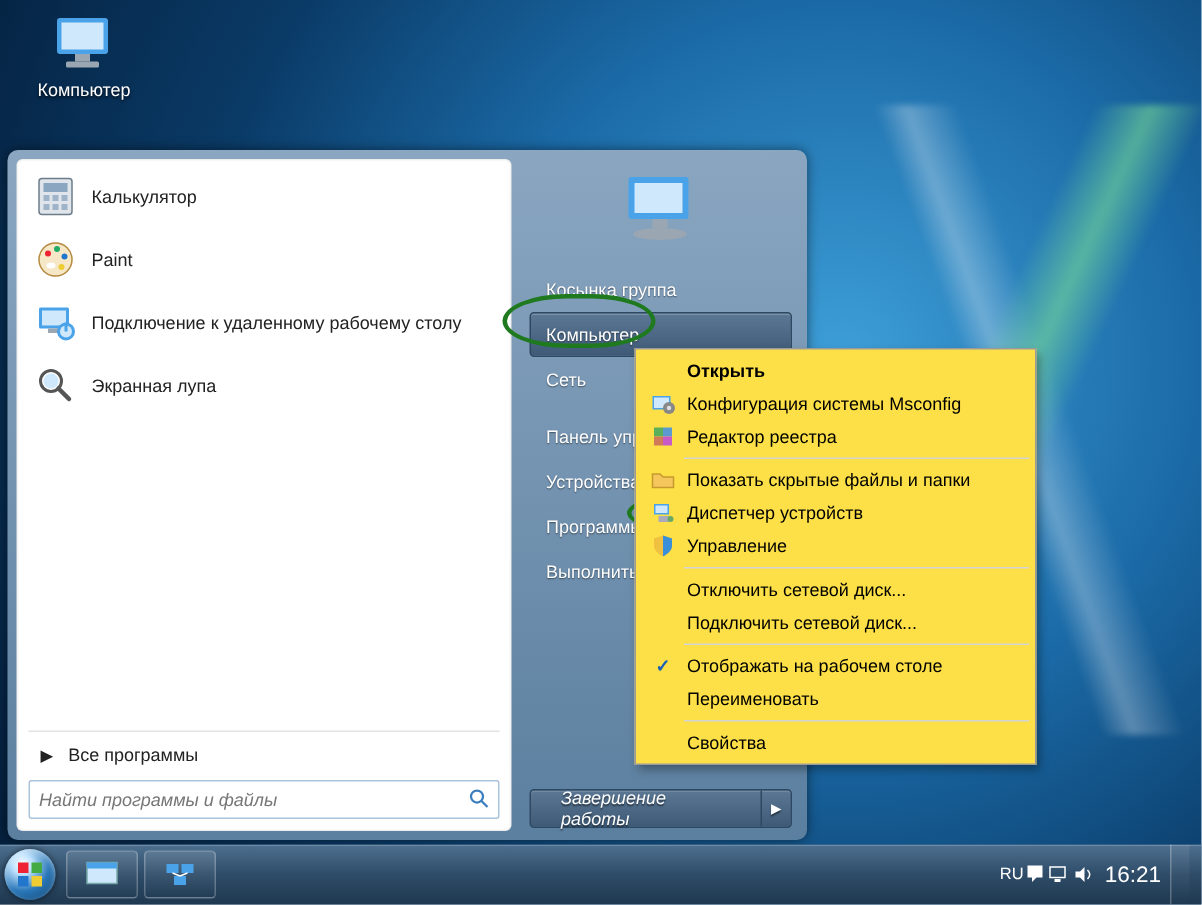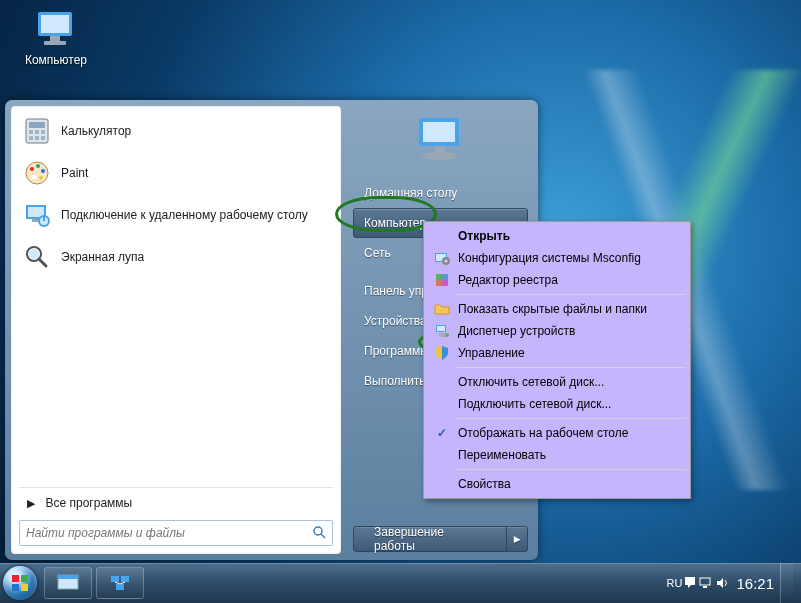--- a/index.html
+++ b/index.html
@@ -26,24 +26,24 @@
   .all-programs .tri{margin-right:10px;margin-left:4px;font-size:11px;}
   .search-box{margin:0 8px 8px 8px;height:24px;background:#fff;border:1px solid #a9c3dd;border-radius:2px;display:flex;align-items:center;color:#777;font-style:italic;padding:0 6px;justify-content:space-between;}
   .search-box .mag{color:#3b7ec0;font-style:normal;}
   .sm-right{position:absolute;left:344px;top:6px;bottom:6px;right:6px;color:#fff;text-shadow:0 1px 1px rgba(0,0,0,.5);}
   .user-pic{width:60px;height:56px;margin:6px auto 10px;display:flex;align-items:center;justify-content:center;}
   .right-item{padding:7px 10px;font-size:12px;border:1px solid transparent;border-radius:3px;margin:0 4px;}
   .right-item.selected{background:linear-gradient(#5b7794,#3e5a76);border:1px solid #2e4862;box-shadow:inset 0 1px 0 rgba(255,255,255,.2);}
   .right-sep{height:8px;}
   .shutdown{position:absolute;right:0;bottom:2px;left:0;height:26px;display:flex;justify-content:flex-end;padding:0 4px;}
   .shutdown-inner{display:flex;height:24px;border:1px solid #2e4862;border-radius:3px;background:linear-gradient(#5b7794,#3e5a76);box-shadow:inset 0 1px 0 rgba(255,255,255,.15);}
-  .shutdown-btn{padding:0 20px;display:flex;align-items:center;color:#fff;font-size:12px;text-shadow:0 1px 1px rgba(0,0,0,.5);border-right:1px solid #2e4862;}
+  .shutdown-btn{padding:0 20px;display:flex;align-items:center;color:#fff;font-size:12px;text-shadow:0 1px 1px rgba(0,0,0,.5);border-right:1px solid #2e4862;font-style:italic;}
   .shutdown-arrow{width:20px;display:flex;align-items:center;justify-content:center;color:#fff;font-size:9px;}
   
-  .ctx{position:absolute;left:423px;top:221px;width:262px;background:#c4b5fd;border:1px solid #9b9b9b;box-shadow:2px 3px 6px rgba(0,0,0,.35);padding:3px 2px;font-size:12px;color:#000;}
+  .ctx{position:absolute;left:423px;top:232px;width:262px;background:#fde047;border:1px solid #9b9b9b;box-shadow:2px 3px 6px rgba(0,0,0,.35);padding:3px 2px;font-size:12px;color:#000;}
   .ctx-item{display:flex;align-items:center;height:22px;padding:0 12px 0 6px;}
   .ctx-item.bold span{font-weight:bold;}
   .ctx-icon{width:20px;height:18px;margin-right:6px;display:flex;align-items:center;justify-content:center;}
   .ctx-sep{height:1px;background:#d4d4d4;margin:3px 2px 3px 30px;}
   .ctx-icon.empty{width:20px;margin-right:6px;}
   .checkmark{color:#1a5fb4;font-weight:bold;}
   
   .ann-ring1{position:absolute;left:335px;top:196px;width:96px;height:30px;border:3px solid #1f7a1f;border-radius:50%/60%;pointer-events:none;}
   .ann-ring2{position:absolute;left:418px;top:326px;width:148px;height:26px;border:3px solid #1f7a1f;border-radius:50%/60%;pointer-events:none;}
   .ann-arrow{position:absolute;left:564px;top:330px;width:80px;height:24px;pointer-events:none;}
@@ -152,21 +152,21 @@
 
   <div class="sm-right">
     <div class="user-pic">
       <svg width="60" height="52" viewBox="0 0 60 52">
         <rect x="8" y="4" width="40" height="28" rx="2" class="mon-body"></rect>
         <rect x="12" y="8" width="32" height="20" class="mon-screen"></rect>
         <rect x="24" y="32" width="10" height="6" class="mon-base"></rect>
         <ellipse cx="29" cy="42" rx="18" ry="4" class="mon-base"></ellipse>
       </svg>
     </div>
-    <div class="right-item"><span>Домашняя столу</span></div>
+    <div class="right-item"><span>Косынка группа</span></div>
     <div class="right-item selected"><span>Компьютер</span></div>
     <div class="right-item"><span>Сеть</span></div>
     <div class="right-sep"></div>
     <div class="right-item"><span>Панель управления</span></div>
     <div class="right-item"><span>Устройства и принтеры</span></div>
     <div class="right-item"><span>Программы по умолчанию</span></div>
     <div class="right-item"><span>Выполнить...</span></div>
     <div class="shutdown">
       <div class="shutdown-inner">
         <div class="shutdown-btn">

